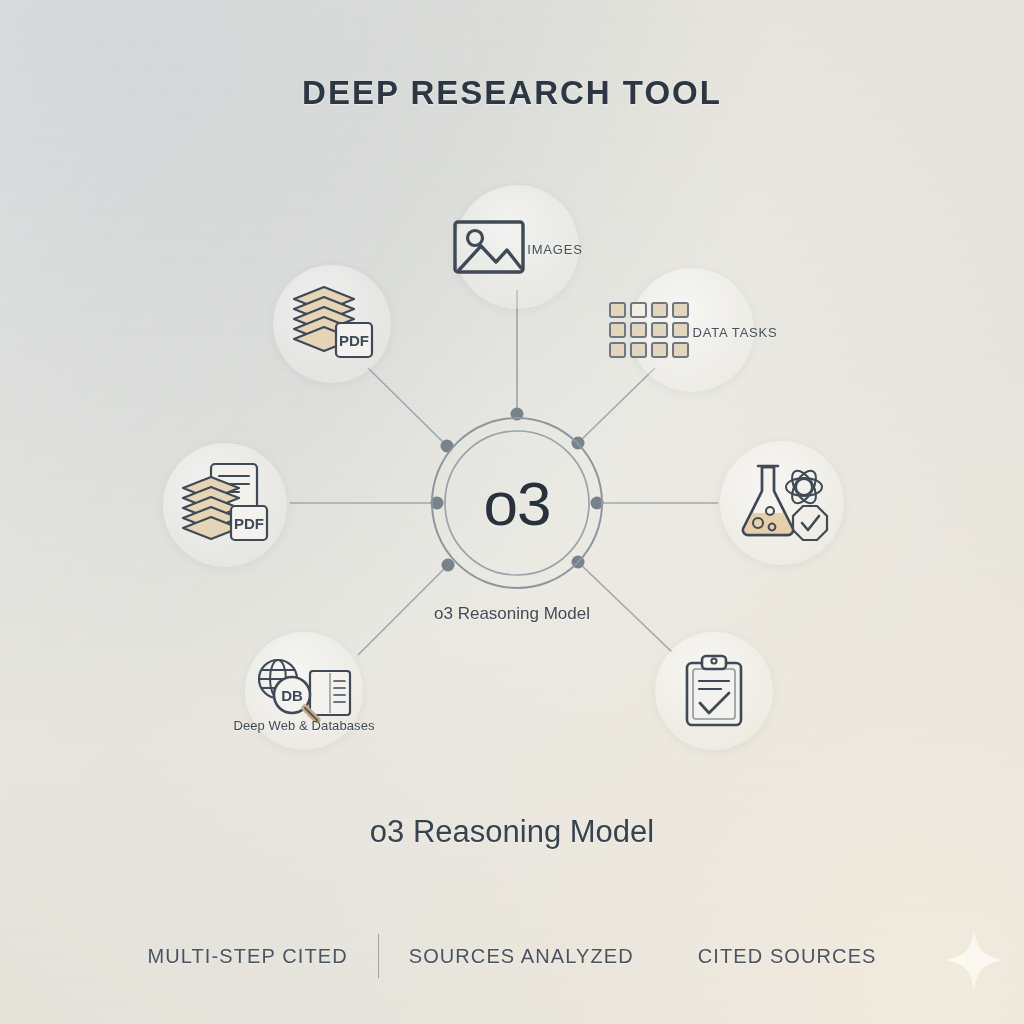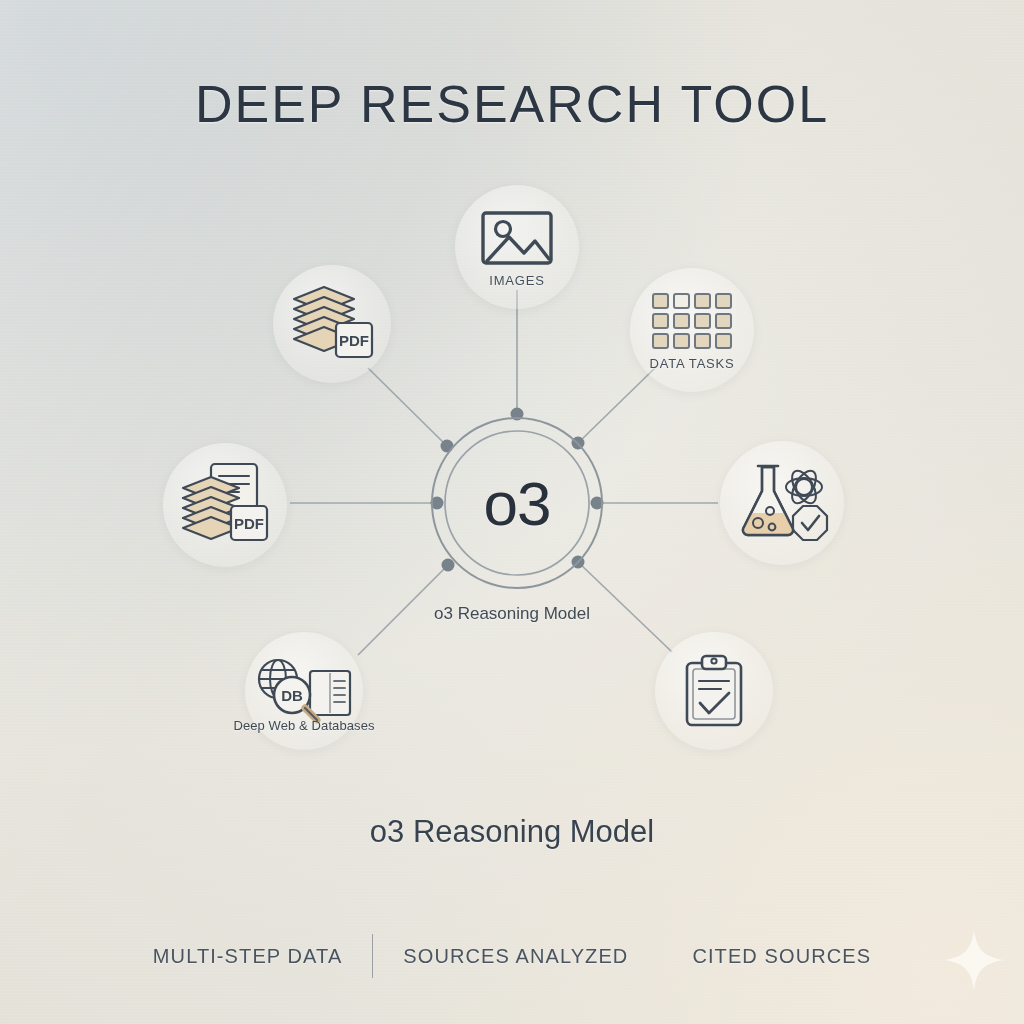--- a/index.html
+++ b/index.html
@@ -22,30 +22,30 @@
     background:repeating-linear-gradient(0deg,rgba(255,255,255,0.035) 0px,rgba(255,255,255,0.035) 1px,rgba(0,0,0,0.012) 1px,rgba(0,0,0,0.012) 3px);
     mix-blend-mode:overlay;
   }
   #stage::before{
     content:"";position:absolute;inset:0;pointer-events:none;
     background:linear-gradient(118deg,rgba(255,255,255,0.30) 0%,rgba(255,255,255,0.0) 34%);
   }
 
   .title{
     position:absolute;left:0;right:0;top:74px;text-align:center;
-    font-size:52px;font-weight:normal;letter-spacing:2.0px;
+    font-size:33px;font-weight:bold;letter-spacing:2.0px;
     color:#2d3744;text-shadow:0 1px 2px rgba(255,255,255,0.55);
     z-index:6;
   }
 
   svg.net{position:absolute;left:0;top:0;width:1024px;height:1024px;z-index:2;}
 
   .node{
     position:absolute;border-radius:50%;
-    display:flex;flex-direction:column;align-items:center;justify-content:center;
+    display:flex;align-items:center;justify-content:center;
     z-index:4;
   }
   .node .halo{
     position:absolute;inset:0;border-radius:50%;
     background:radial-gradient(circle at 42% 34%, rgba(255,255,255,0.62) 0%, rgba(248,247,244,0.40) 52%, rgba(236,234,228,0.18) 100%);
     box-shadow:0 2px 10px rgba(120,125,130,0.10);
   }
   .node .glyph{position:relative;z-index:2;display:flex;align-items:center;justify-content:center;}
   .node .nlabel{
     position:relative;z-index:3;margin-top:4px;
@@ -275,21 +275,21 @@
           <line x1="13" y1="13" x2="25" y2="25" stroke="#3f4a56" stroke-width="2.2" stroke-linecap="round" opacity=".8"></line>
         </g>
       </svg>
     </div>
     <div class="nlabel mixed" style="position:absolute;top:82px;">Deep Web &amp; Databases</div>
   </div>
 
   <div class="bigcap">o3 Reasoning Model</div>
 
   <div class="footer">
-    <div class="fitem">MULTI-STEP DATA</div>
+    <div class="fitem">MULTI-STEP CITED</div>
     <div class="fgap1"></div>
     <div class="fdiv"></div>
     <div class="fgap2"></div>
     <div class="fitem">SOURCES ANALYZED</div>
     <div class="fgap3"></div>
     <div class="fitem">CITED SOURCES</div>
   </div>
 
   <svg class="sparkle" viewBox="0 0 64 64">
     <path d="M32 2 C35 22 42 29 62 32 C42 35 35 42 32 62 C29 42 22 35 2 32 C22 29 29 22 32 2 Z" fill="#fbf8f2" opacity="0.96"></path>

